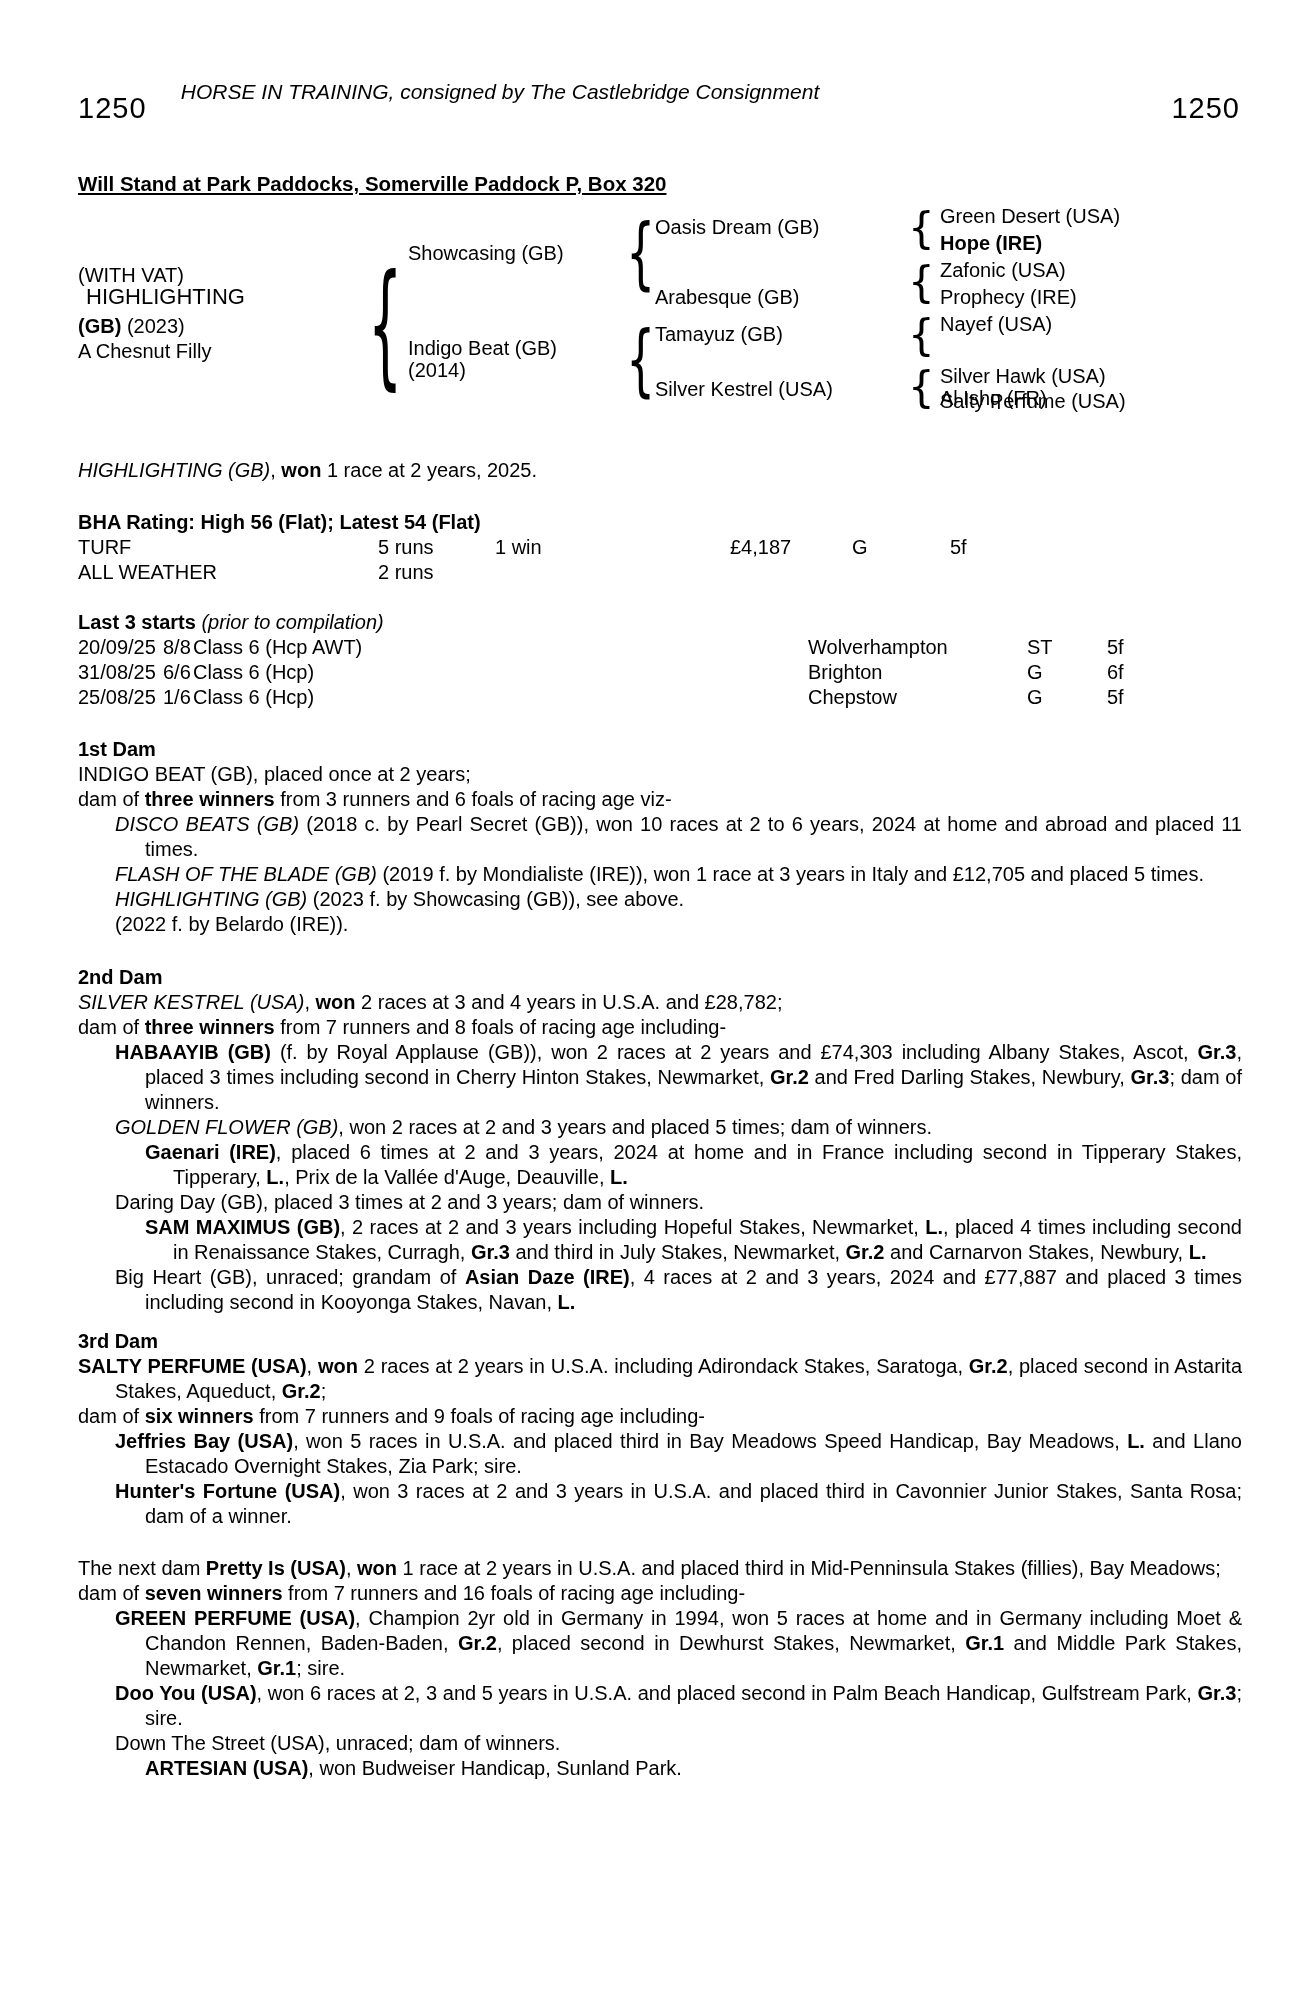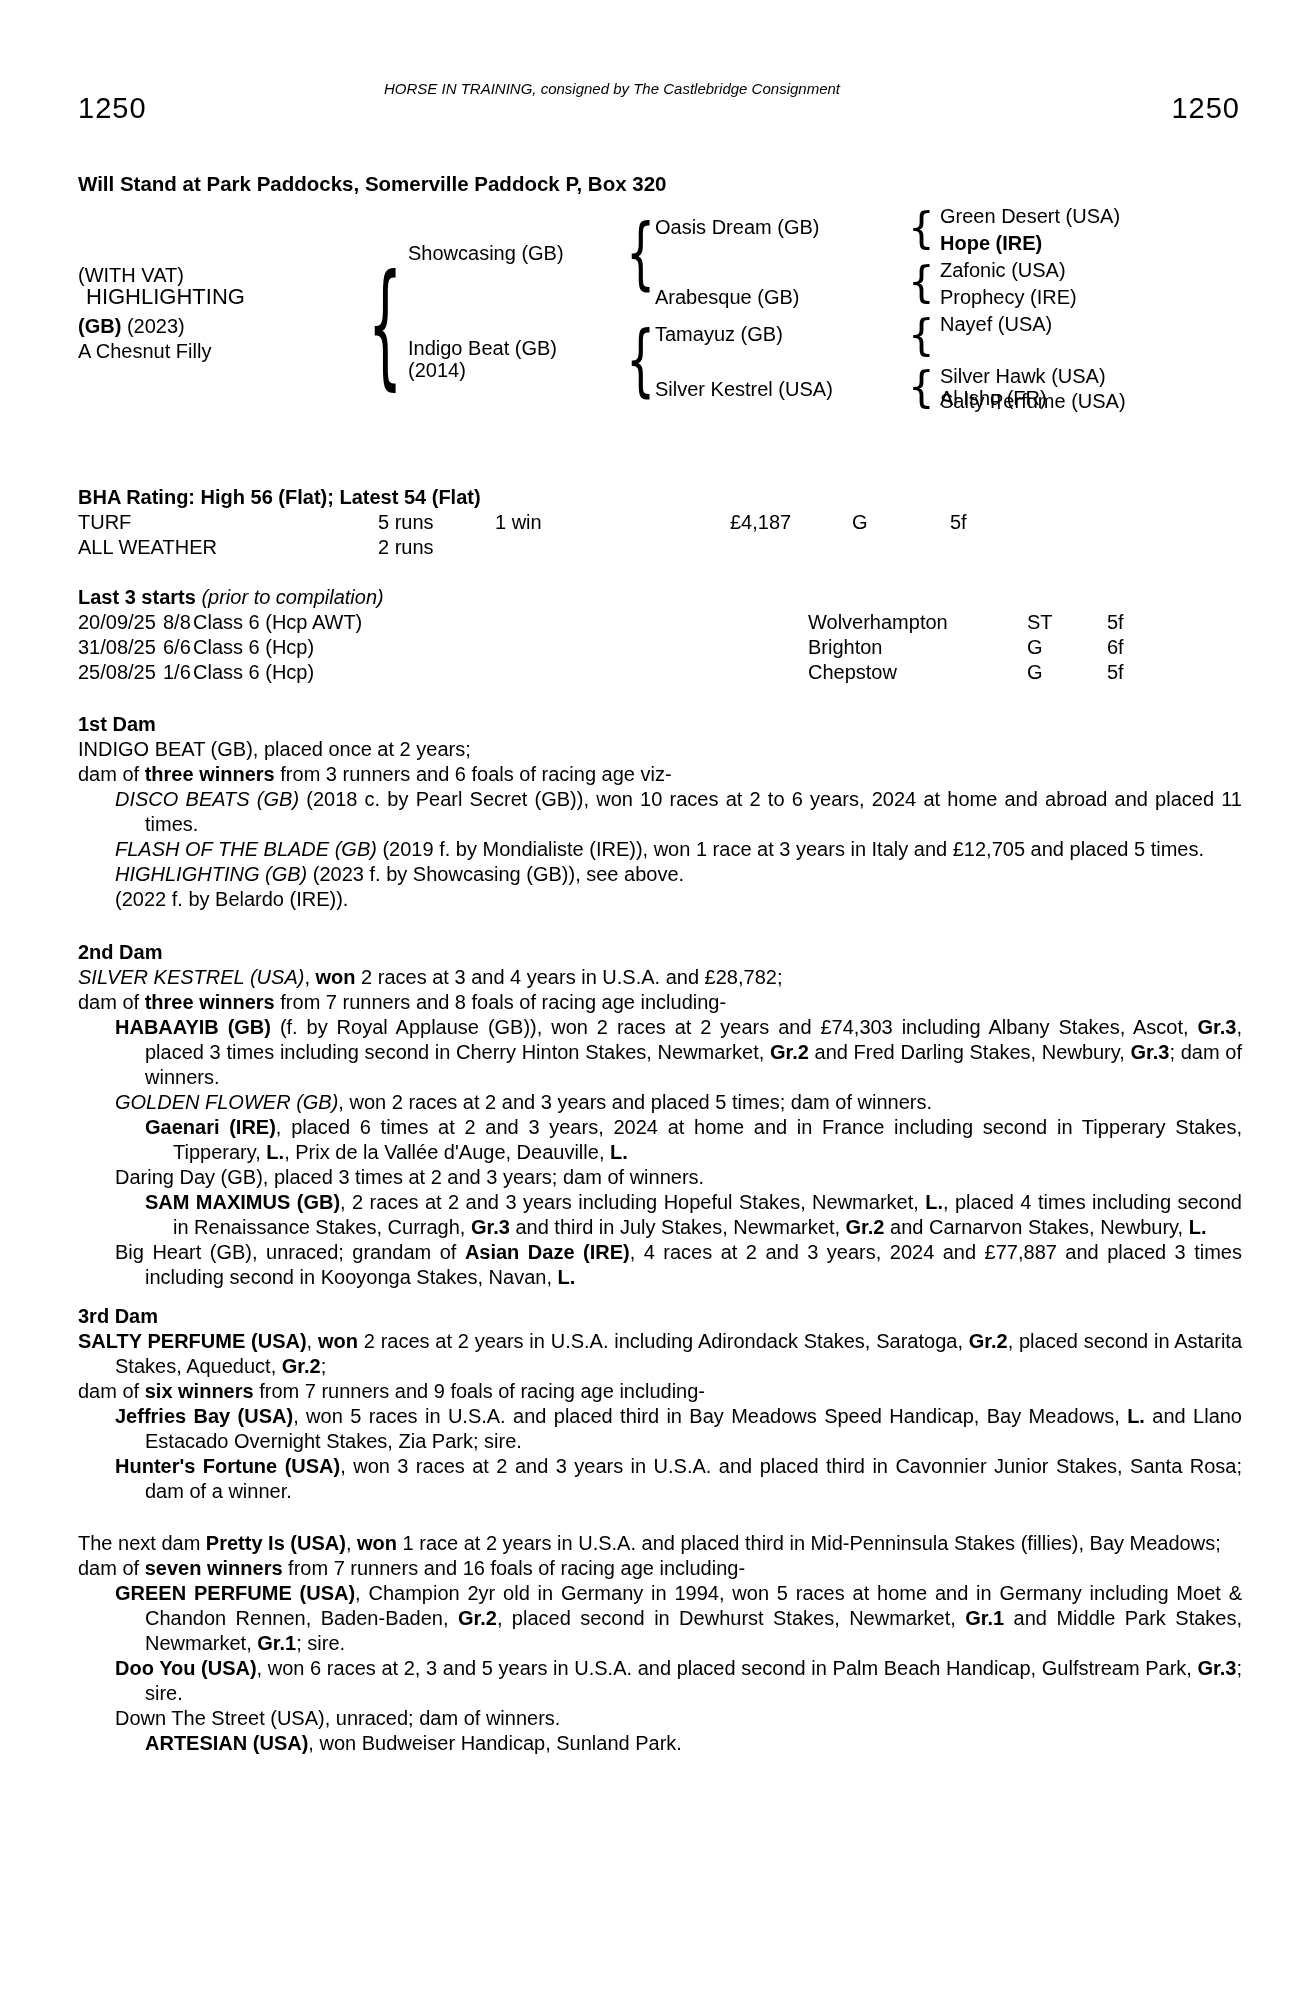--- a/index.html
+++ b/index.html
@@ -1,24 +1,24 @@
 <!DOCTYPE html>
 <html><head>
 <meta charset="utf-8">
 <title>Lot 1250 - HIGHLIGHTING (GB)</title>
 <style>
   html,body{margin:0;padding:0;background:#fff;color:#000;}
   .page{position:relative;width:1315px;height:2000px;background:#ffffff;overflow:hidden;
         font-family:"Liberation Sans","DejaVu Sans",sans-serif;font-size:20px;}
   .abs{position:absolute;}
-  .consign{top:80px;left:160px;width:680px;text-align:right;font-style:italic;font-size:15px;white-space:nowrap;}
+  .consign{top:80px;left:160px;width:680px;text-align:center;font-style:italic;font-size:21px;white-space:nowrap;}
   .lot{top:92px;font-size:29px;font-weight:400;letter-spacing:1px;}
   .lot-left{left:78px;}
   .lot-right{right:75px;}
-  .stand{top:172px;left:78px;font-weight:700;font-size:20.5px;white-space:nowrap;}
+  .stand{top:172px;left:78px;font-weight:700;font-size:20.5px;white-space:nowrap;text-decoration:underline;}
 
   
   .pedigree{position:absolute;top:196px;left:78px;width:1164px;height:255px;}
   .pl{position:absolute;white-space:nowrap;line-height:22px;height:22px;}
   .ped-vat{left:0;top:68px;}
   .ped-name{left:0;top:90px;font-weight:400;font-size:22px;margin-left:8px;}
   .ped-suffix{left:0;top:119px;}
   .ped-colorsex{left:0;top:144px;}
   .ped-sire{left:330px;top:46px;}
   .ped-dam{left:330px;top:141px;}
@@ -93,20 +93,21 @@
     <div class="pl gg2">Zafonic (USA)</div>
     <div class="pl gg3">Prophecy (IRE)</div>
     <div class="pl gg4">Nayef (USA)</div>
     <div class="pl gg5">Al Ishq (FR)</div>
     <div class="pl gg6">Silver Hawk (USA)</div>
     <div class="pl gg7">Salty Perfume (USA)</div>
   </div>
 
   <div class="main">
 
+    <p class="para nowrap"><span class="ri">HIGHLIGHTING (GB)</span><span>, </span><span class="rb">won</span><span> 1 race at 2 years, 2025.</span></p>
 
     <p class="para nowrap bold mt27">BHA Rating: High 56 (Flat); Latest 54 (Flat)</p>
 
     <div>
       <div class="srow">
         <span class="sc0">TURF</span>
         <span class="sc1">5 runs</span>
         <span class="sc2">1 win</span>
         <span class="sc3">£4,187</span>
         <span class="sc4">G</span>

